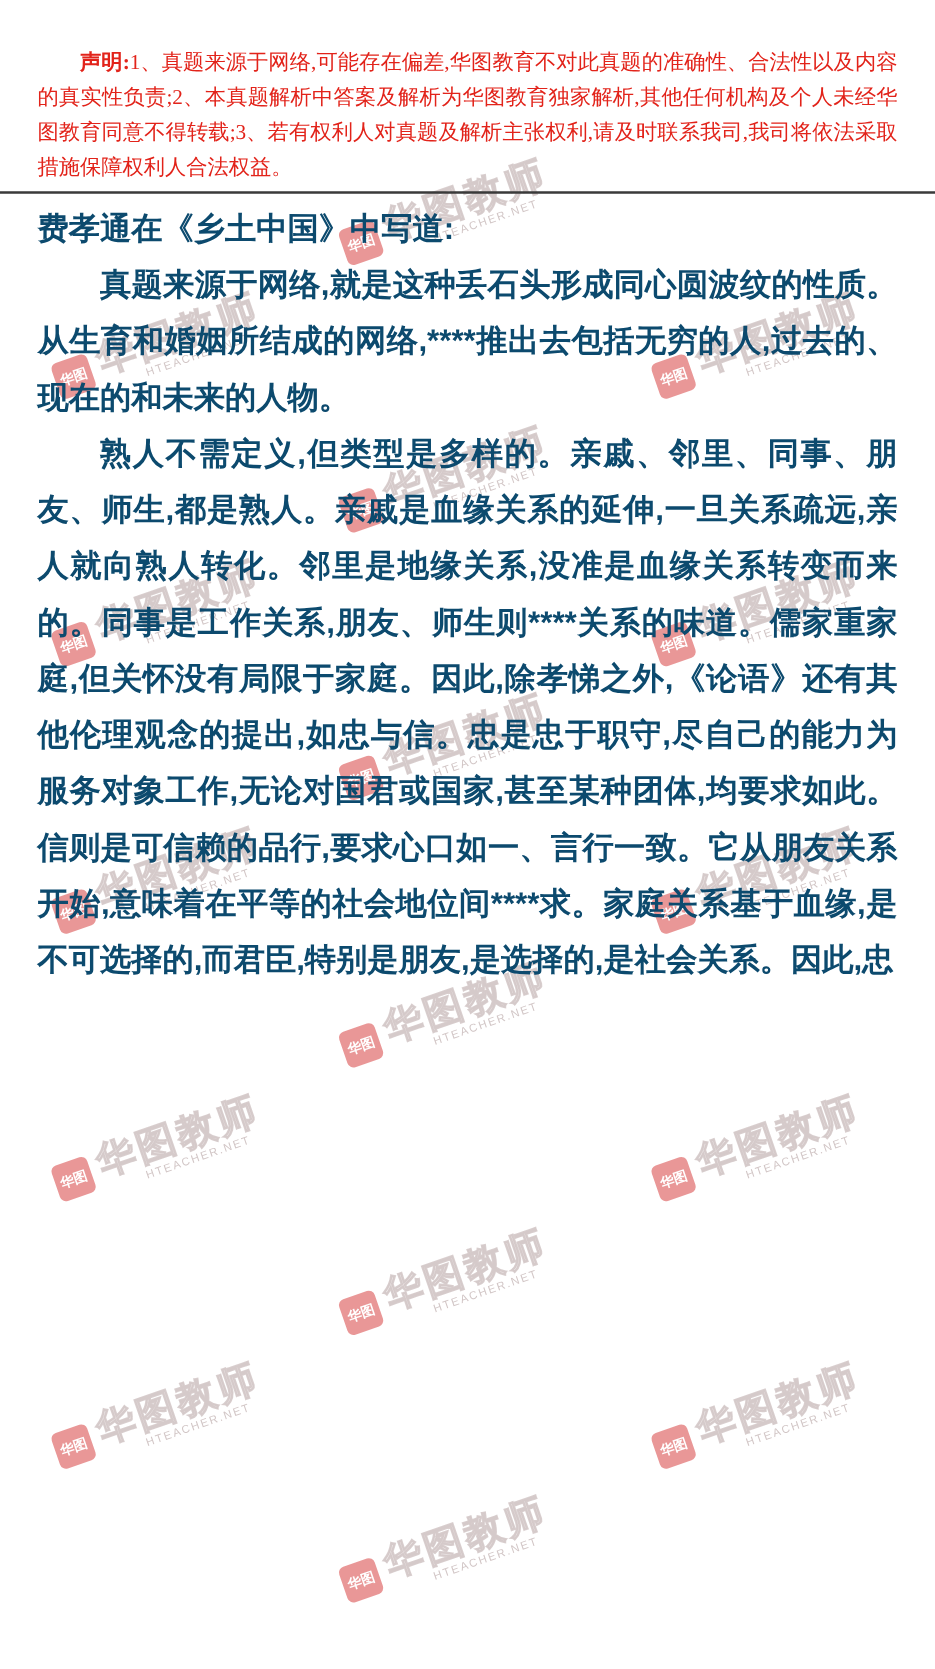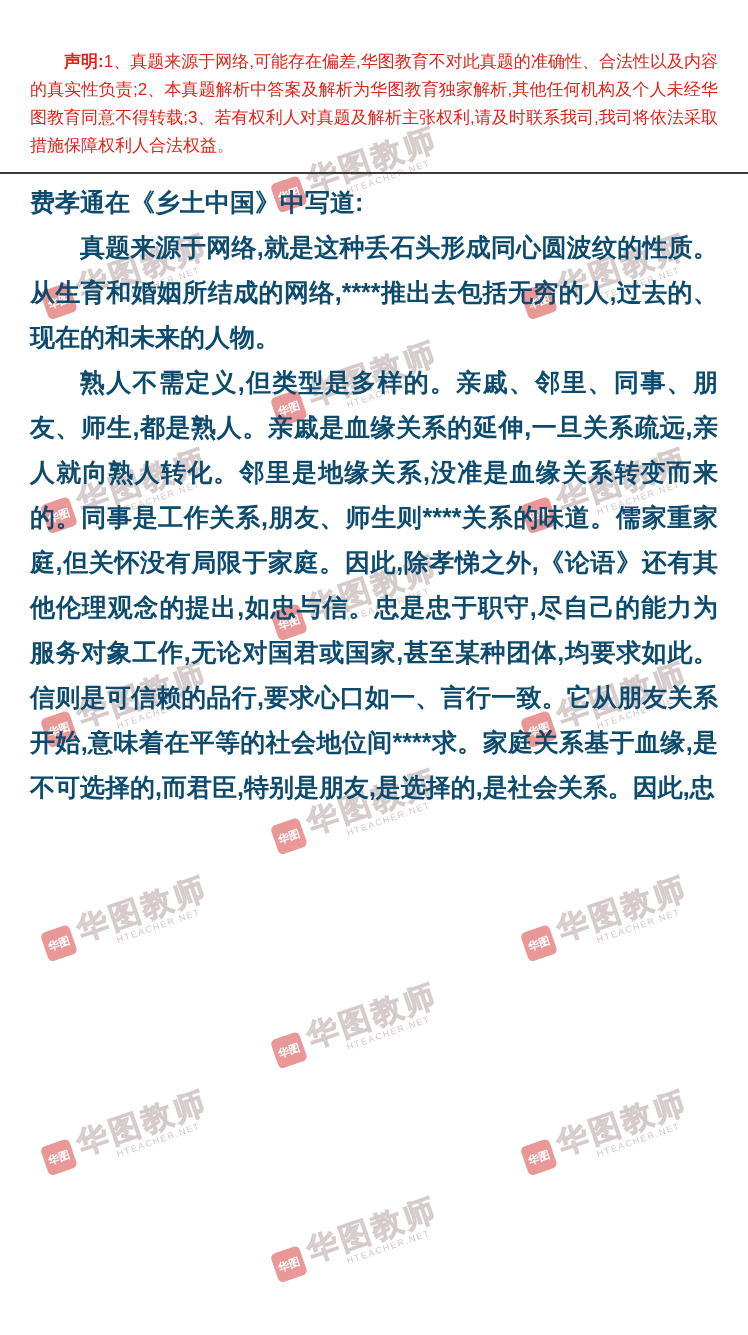--- a/index.html
+++ b/index.html
@@ -33,23 +33,23 @@
     -webkit-text-stroke:1px rgba(158,132,132,.7);
   }
   .wm-site{
     font-size:9px;letter-spacing:1.5px;
     color:rgba(158,132,132,.85);
     margin:2px 0 0 34px;
   }
   
   .content{position:relative;z-index:1;}
   .disclaimer{
-    margin:12px 30px;
+    margin:0 30px;
     padding-top:36px;
-    font-family:Liberation Sans, sans-serif;
+    font-family:Liberation Serif, serif;
     font-size:17px;line-height:28px;
     color:#e2231a;
     text-align:justify;
     text-indent:2em;
   }
   .disc-label{font-weight:bold;}
   .divider{
     border:none;border-top:2px solid #3a3a3a;
     margin:5px 0 0 0;width:100%;
   }

